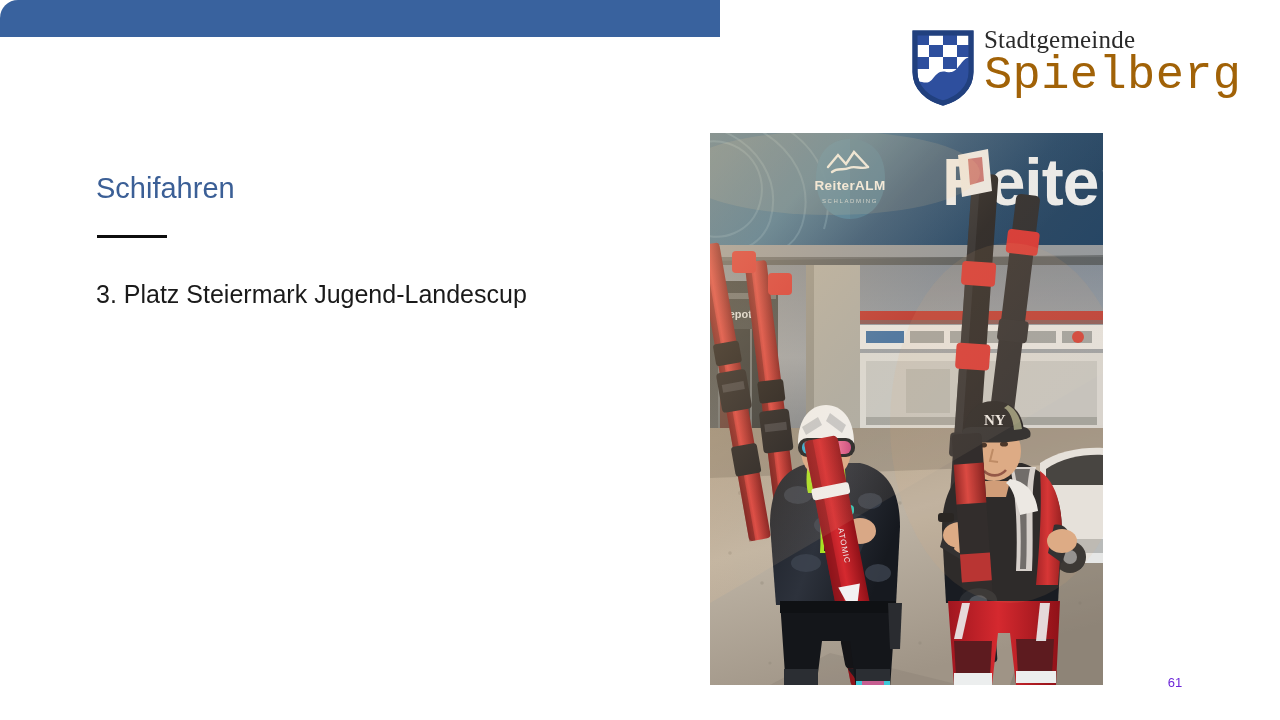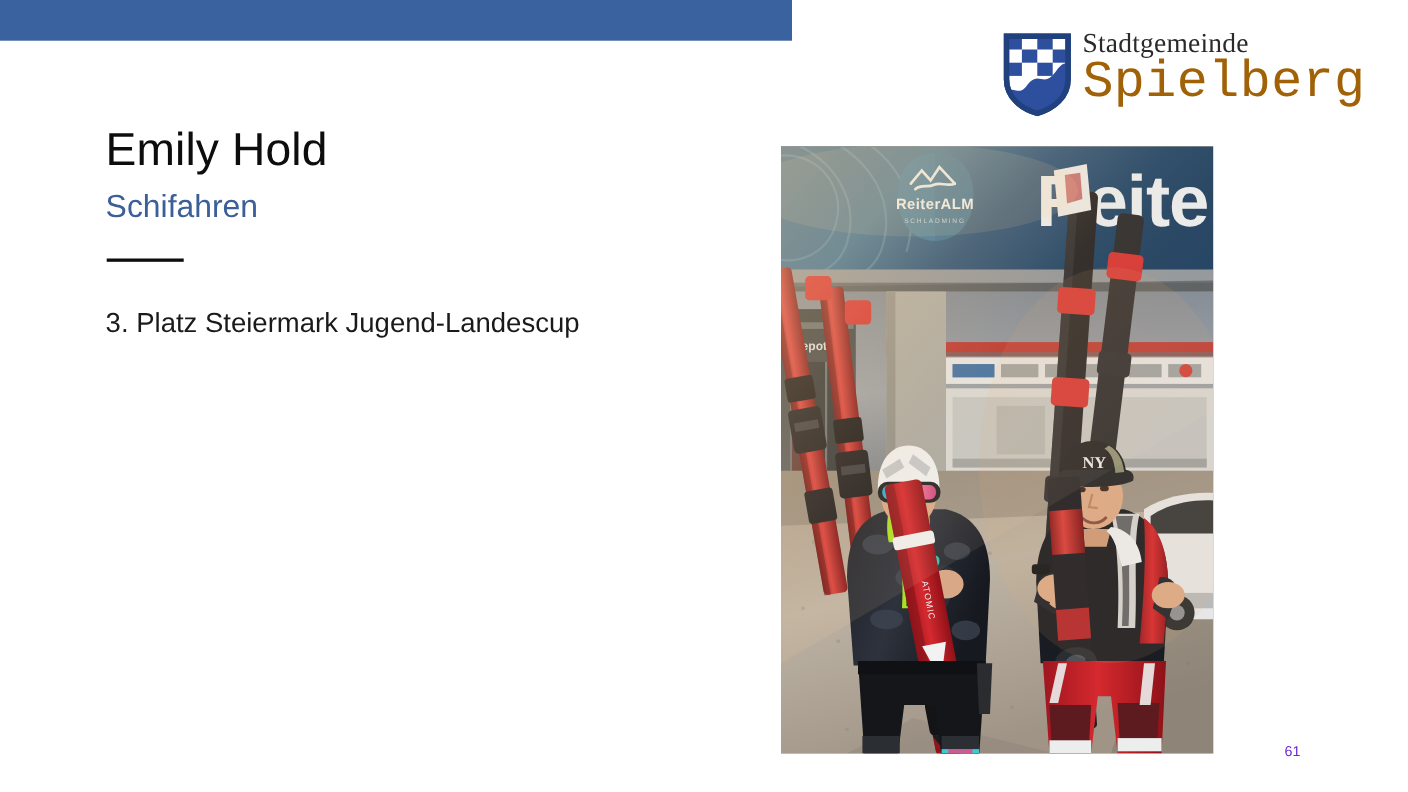--- a/index.html
+++ b/index.html
@@ -10,20 +10,21 @@
   body {
     font-family: "Liberation Sans", sans-serif;
     -webkit-font-smoothing: antialiased;
   }
   #slide {
     position: relative;
     width: 1280px;
     height: 720px;
     background: #ffffff;
     overflow: hidden;
+    border-radius: 18px;
   }
 
   
   #top-bar {
     position: absolute;
     left: 0;
     top: 0;
     width: 720px;
     height: 37px;
     background: #39629E;
@@ -164,21 +165,20 @@
         </g>
         <path d="M3,3 H59 V42 C59,58 46,69 31,73 C16,69 3,58 3,42 Z" fill="none" stroke="#21407E" stroke-width="5"></path>
       </svg>
     </div>
     <div id="logo-text">
       <div id="logo-line1">Stadtgemeinde</div>
       <div id="logo-line2">Spielberg</div>
     </div>
   </div>
 
-  <div id="title">Emily Hold</div>
   <div id="subtitle">Schifahren</div>
   <div id="divider"></div>
   <div id="body-text">3. Platz Steiermark Jugend-Landescup</div>
 
   <div id="page-number">61</div>
 
   <div id="photo">
     <svg width="393" height="552" viewBox="0 0 393 552" xmlns="http://www.w3.org/2000/svg">
       <defs>
         <linearGradient id="skyG" x1="0" y1="0" x2="1" y2="0.3">

